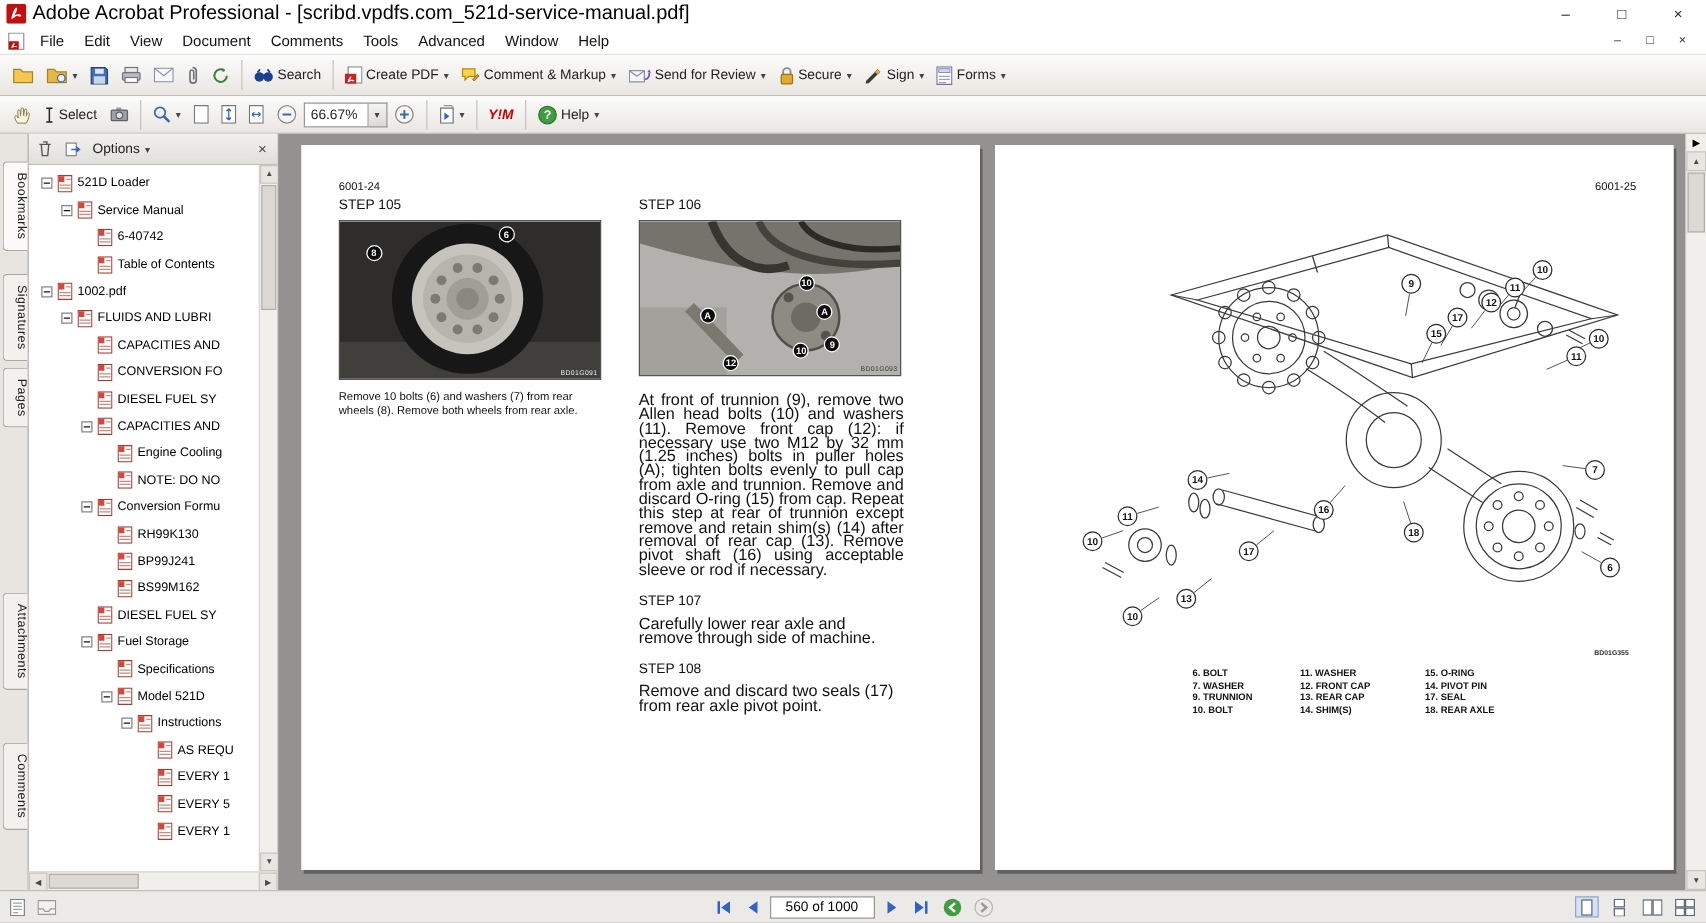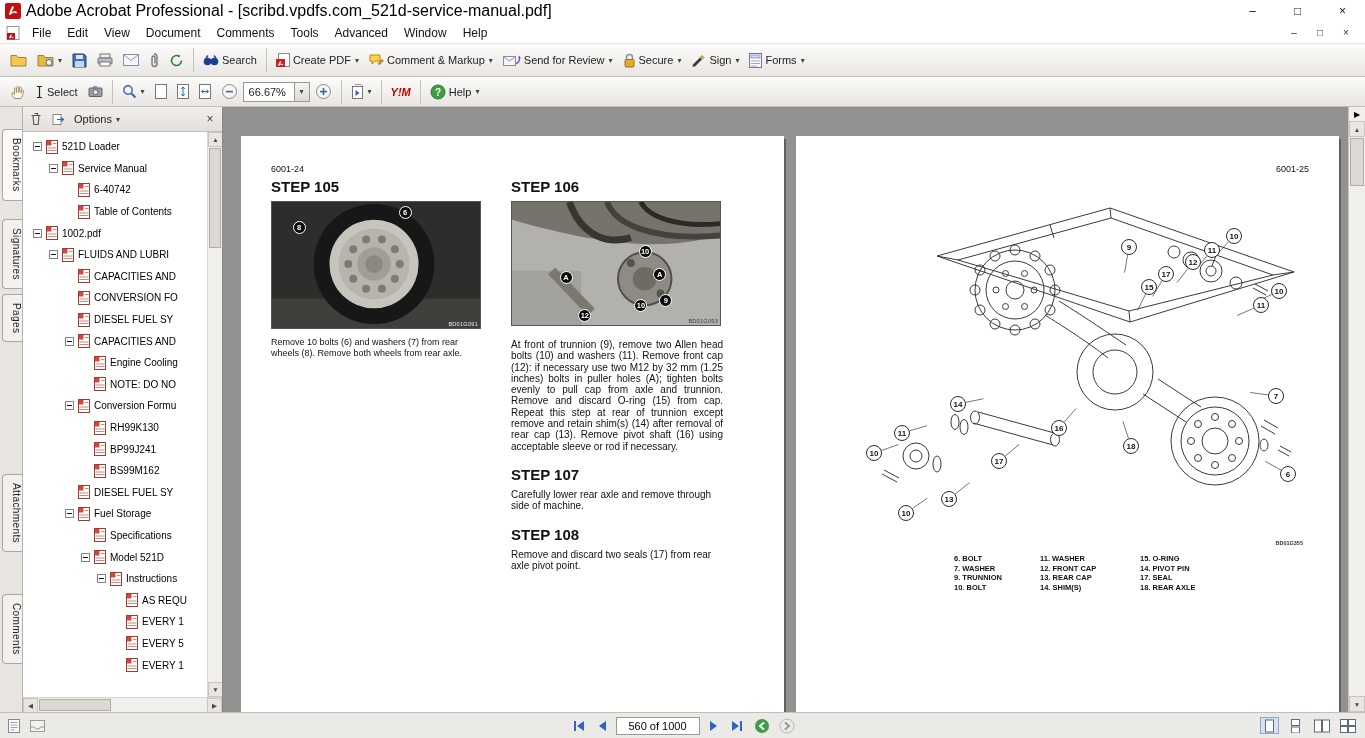--- a/index.html
+++ b/index.html
@@ -57,39 +57,39 @@
 .hscroll-panel{height:15px;background:#f1efec;border-top:1px solid #d8d5d1;position:relative;flex:none;}
 .scroll-btn{position:absolute;width:15px;height:15px;display:flex;align-items:center;justify-content:center;font-size:6.5px;color:#4a4a4a;background:#e9e6e2;border:1px solid #c9c6c2;}
 .vthumb{position:absolute;left:1px;right:1px;background:#dcd9d5;border:1px solid #b2afab;}
 .hthumb{position:absolute;top:1px;bottom:1px;background:#dcd9d5;border:1px solid #b2afab;}
 
 
 .docarea{flex:1;position:relative;overflow:hidden;}
 .vscroll-doc{position:absolute;right:0;top:0;bottom:0;width:17px;background:#f1efec;border-left:1px solid #c9c6c2;}
 .vscroll-doc .scroll-btn{width:16px;height:16px;}
 .pane-btn{position:absolute;top:0;left:0;width:16px;height:14px;display:flex;align-items:center;justify-content:center;font-size:8px;color:#000;background:transparent;border:none;}
-.pdf-page{position:absolute;top:9px;width:543px;height:580px;background:#fff;box-shadow:2px 3px 0 rgba(55,55,55,.55);margin-top:20px;}
+.pdf-page{position:absolute;top:9px;width:543px;height:580px;background:#fff;box-shadow:2px 3px 0 rgba(55,55,55,.55);}
 .page-left{left:18px;}
 .page-right{left:573px;}
 .pg-no{position:absolute;top:28px;font-size:9px;color:#111;}
 .pg-no.l{left:30px;}
 .pg-no.r{right:30px;}
 .col{position:absolute;top:42px;width:212px;}
 .col1{left:30px;}
 .col2{left:270px;}
-.step-title{font-size:15px;font-weight:bold;margin-bottom:6px;}
+.step-title{font-size:11px;font-weight:normal;margin-bottom:6px;}
 .photo{position:relative;width:210px;border:1px solid #555;overflow:hidden;}
 .photo1{height:128px;}
 .photo2{height:125px;}
 .photo>svg{position:absolute;left:0;top:0;width:100%;height:100%;}
 .photo-code{position:absolute;right:2px;bottom:1px;font-size:5.5px;color:#e8e8e8;letter-spacing:.3px;}
 .photo2 .photo-code{color:#3c3c3c;}
 .p-callout{position:absolute;width:13px;height:13px;margin:-6.5px 0 0 -6.5px;border-radius:50%;background:#0c0c0c;border:1px solid #fff;color:#fff;font-size:7.5px;font-weight:bold;display:flex;align-items:center;justify-content:center;}
 .caption{margin-top:8px;font-size:9px;line-height:11.3px;}
-.body-text{font-size:10px;line-height:11.3px;}
+.body-text{font-size:13px;line-height:11.3px;}
 .just{text-align:justify;}
 .mt{margin-top:14px;}
 .photo-gap{margin-top:13px;}
 .fig-title{position:absolute;top:42px;left:0;right:0;text-align:center;font-size:13px;font-weight:bold;}
 .diagram{position:absolute;left:16px;top:62px;width:510px;height:350px;}
 .diagram>svg{width:100%;height:100%;}
 .fig-code{position:absolute;top:404px;right:36px;font-size:5.5px;font-weight:bold;color:#333;}
 .parts{position:absolute;left:158px;top:418px;display:flex;}
 .parts-col{font-size:7.5px;font-weight:bold;line-height:9.6px;}
 .parts-col:nth-child(1){width:86px;}

